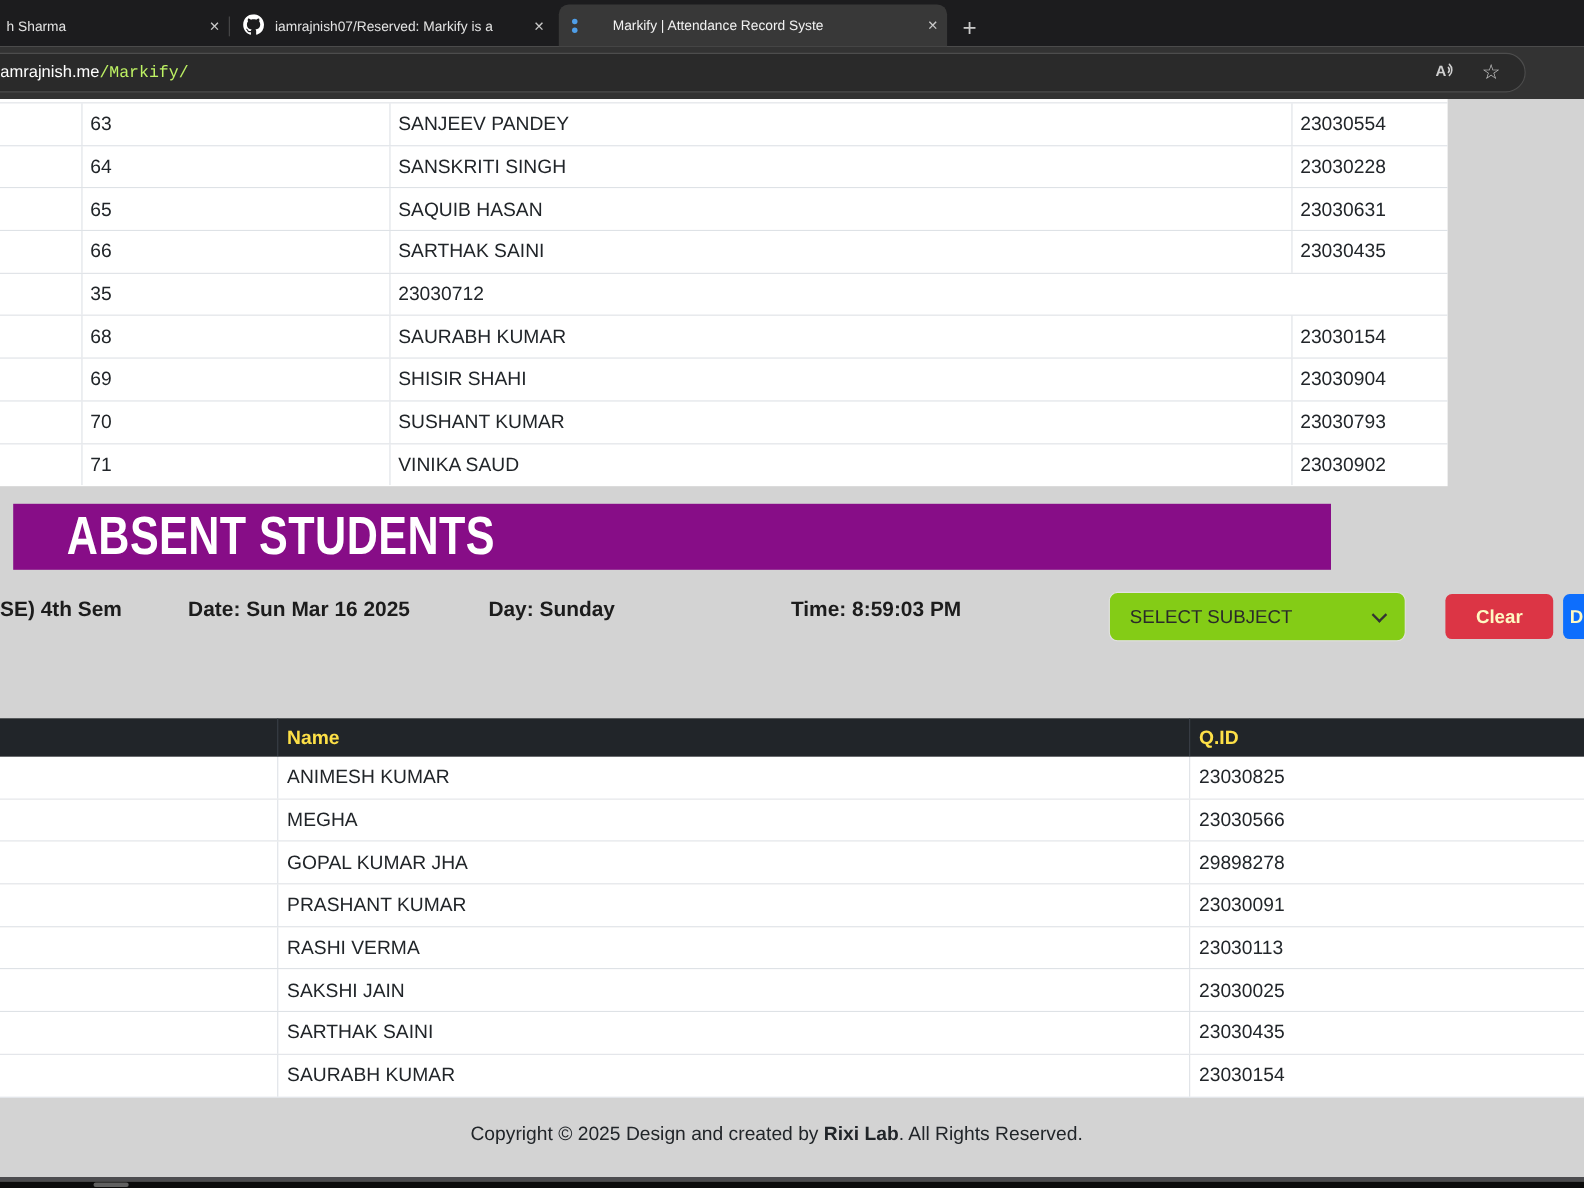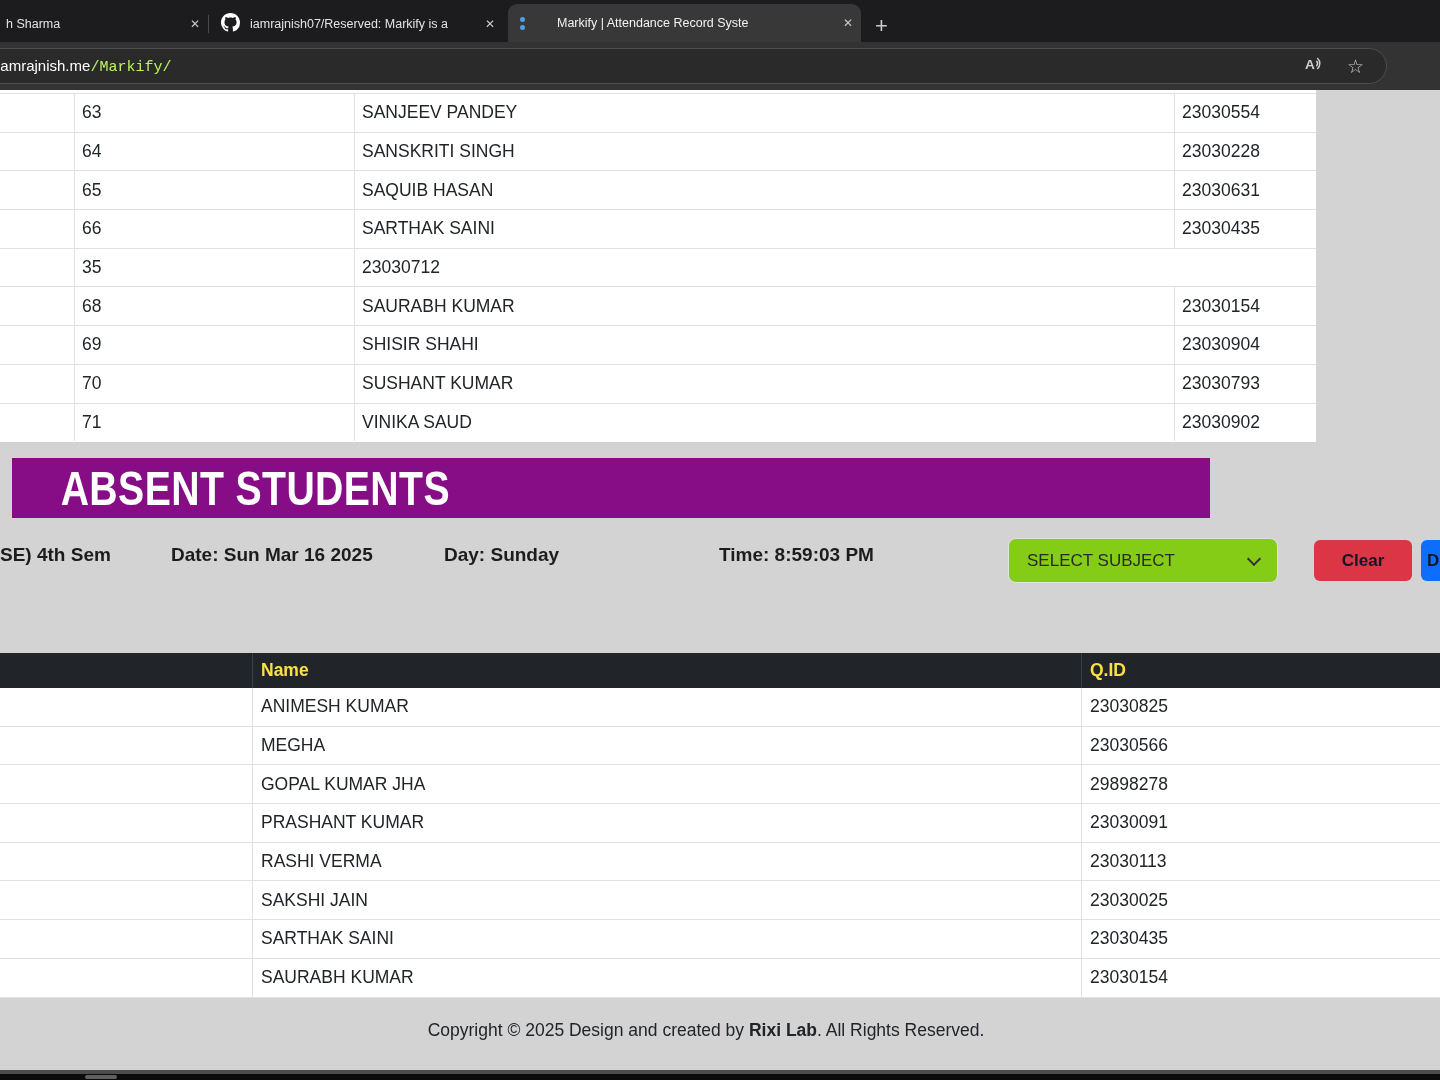--- a/index.html
+++ b/index.html
@@ -79,21 +79,21 @@
     padding-left:18px;
     margin-left:30px;
   }
   .subject-select .chev {
     position:absolute; right:18px; top:15px; width:10px; height:10px;
     border-right:2px solid #333; border-bottom:2px solid #333;
     transform:rotate(45deg);
   }
   .btn {
     position:absolute; top:450px; height:41px; border:none; border-radius:6px;
-    color:#0f172a; font-weight:700; font-size:17px;
+    color:#fef9c3; font-weight:700; font-size:17px;
     font-family:"Liberation Sans",sans-serif;
   }
   .btn-clear { left:1314px; width:98px; }
   .btn-download { left:1421px; width:120px; text-align:left; padding-left:6px; }
   
   .absent-table { position:absolute; top:563px; left:0; width:1440px; }
   .a-head { display:flex; height:35px; align-items:center; color:#fde047; font-weight:700; font-size:17.5px; }
   .a-head .h1 { width:253px; height:100%; border-right:1px solid #3a4047; }
   .a-head .h2 { width:829px; height:100%; border-right:1px solid #3a4047; display:flex; align-items:center; padding-left:8px; }
   .a-head .h3 { flex:1; height:100%; display:flex; align-items:center; padding-left:8px; }

